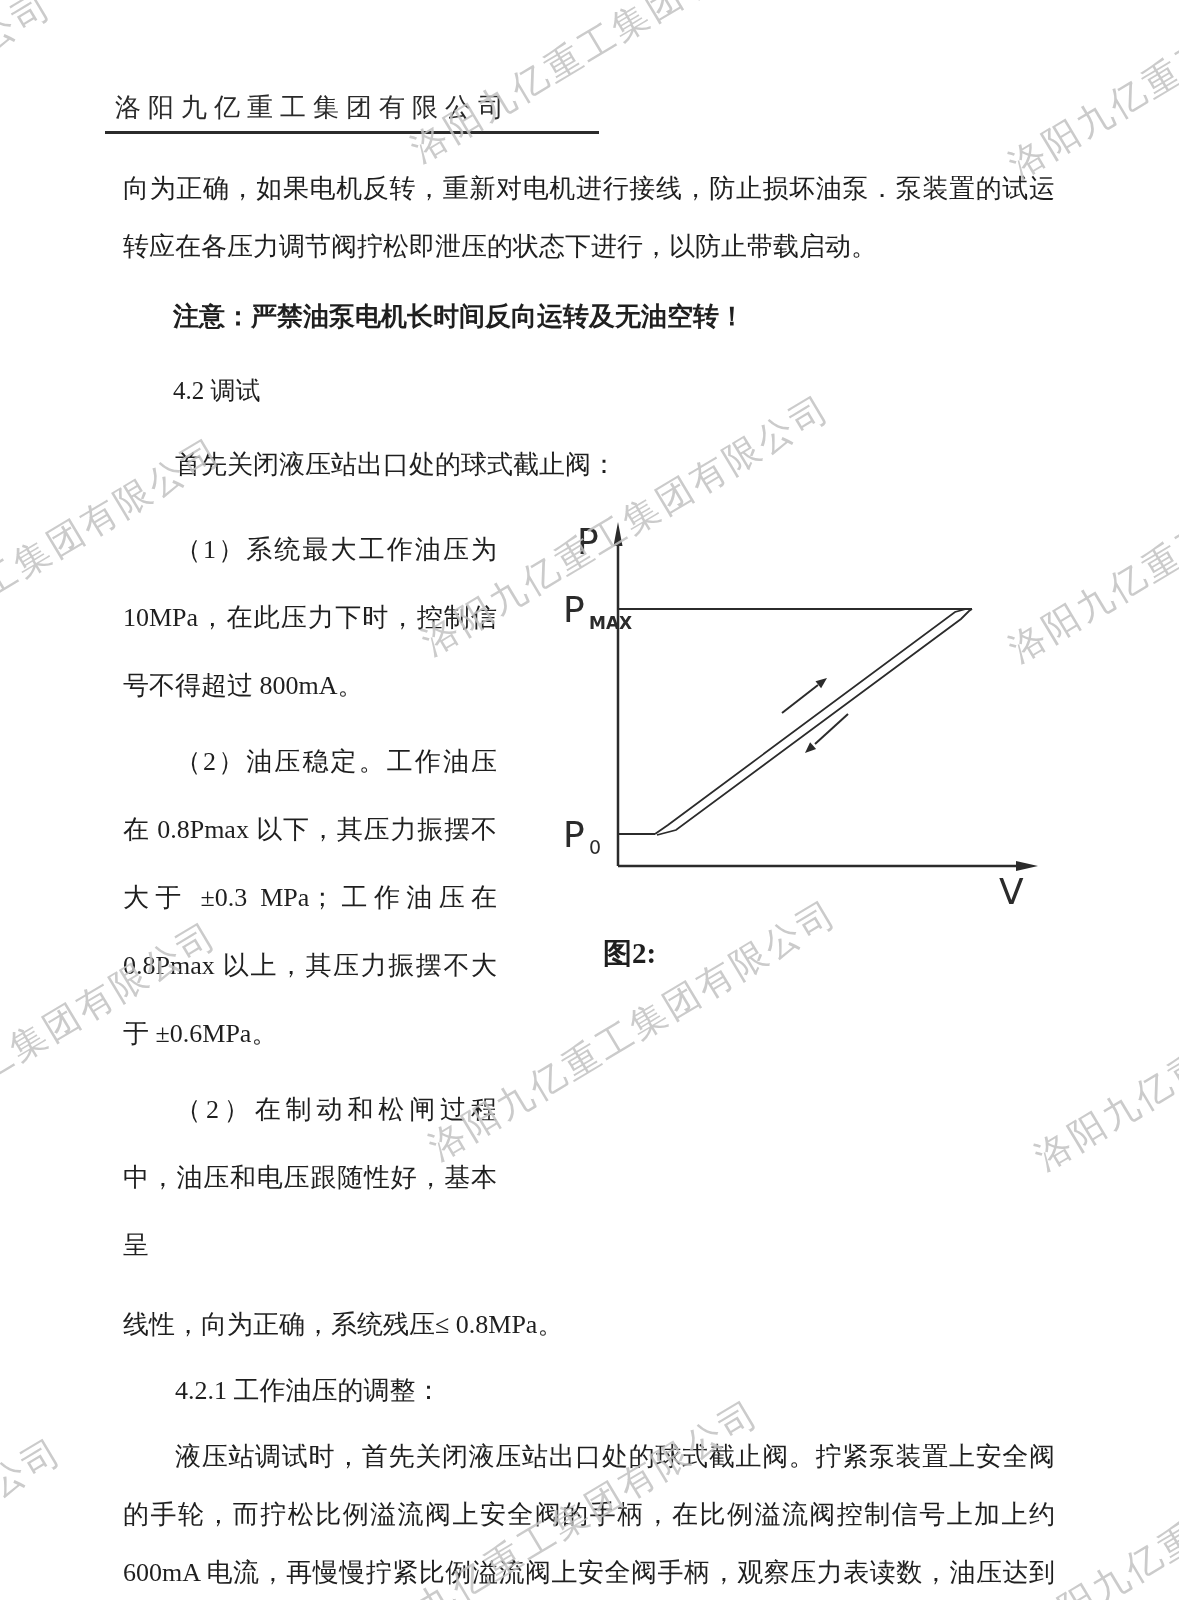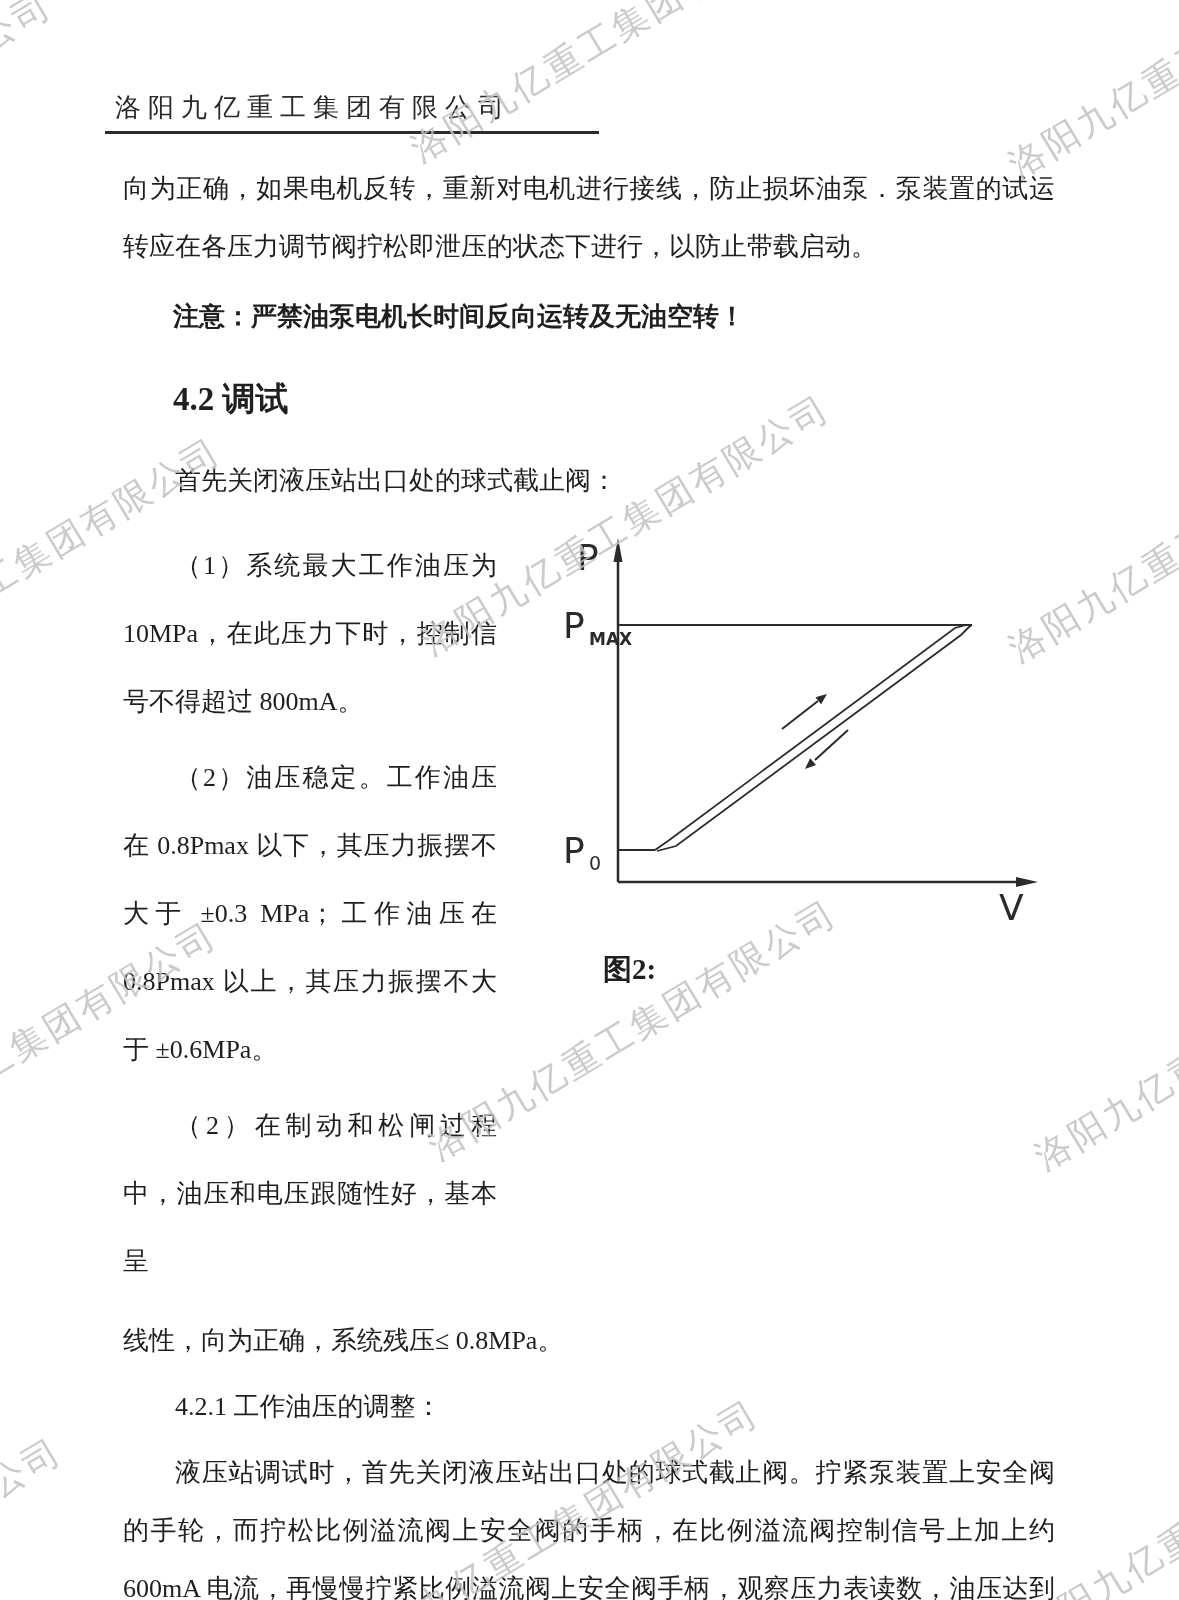--- a/index.html
+++ b/index.html
@@ -40,22 +40,22 @@
   }
   .p-intro{margin-top:26px;}
   .p-note{
     margin-top:12px;
     margin-left:58px;
     font-weight:bold;
     text-align:left;
   }
   .h42{
     margin-left:58px;
-    font-size:33px;
-    font-weight:bold;
+    font-size:25px;
+    font-weight:normal;
     line-height:40px;
   }
   .p-req{margin-top:20px;text-indent:2em;}
   .indent{text-indent:2em;}
   .noindent{text-indent:0;}
   
   .figrow{
     display:flex;
     margin-top:14px;
   }

